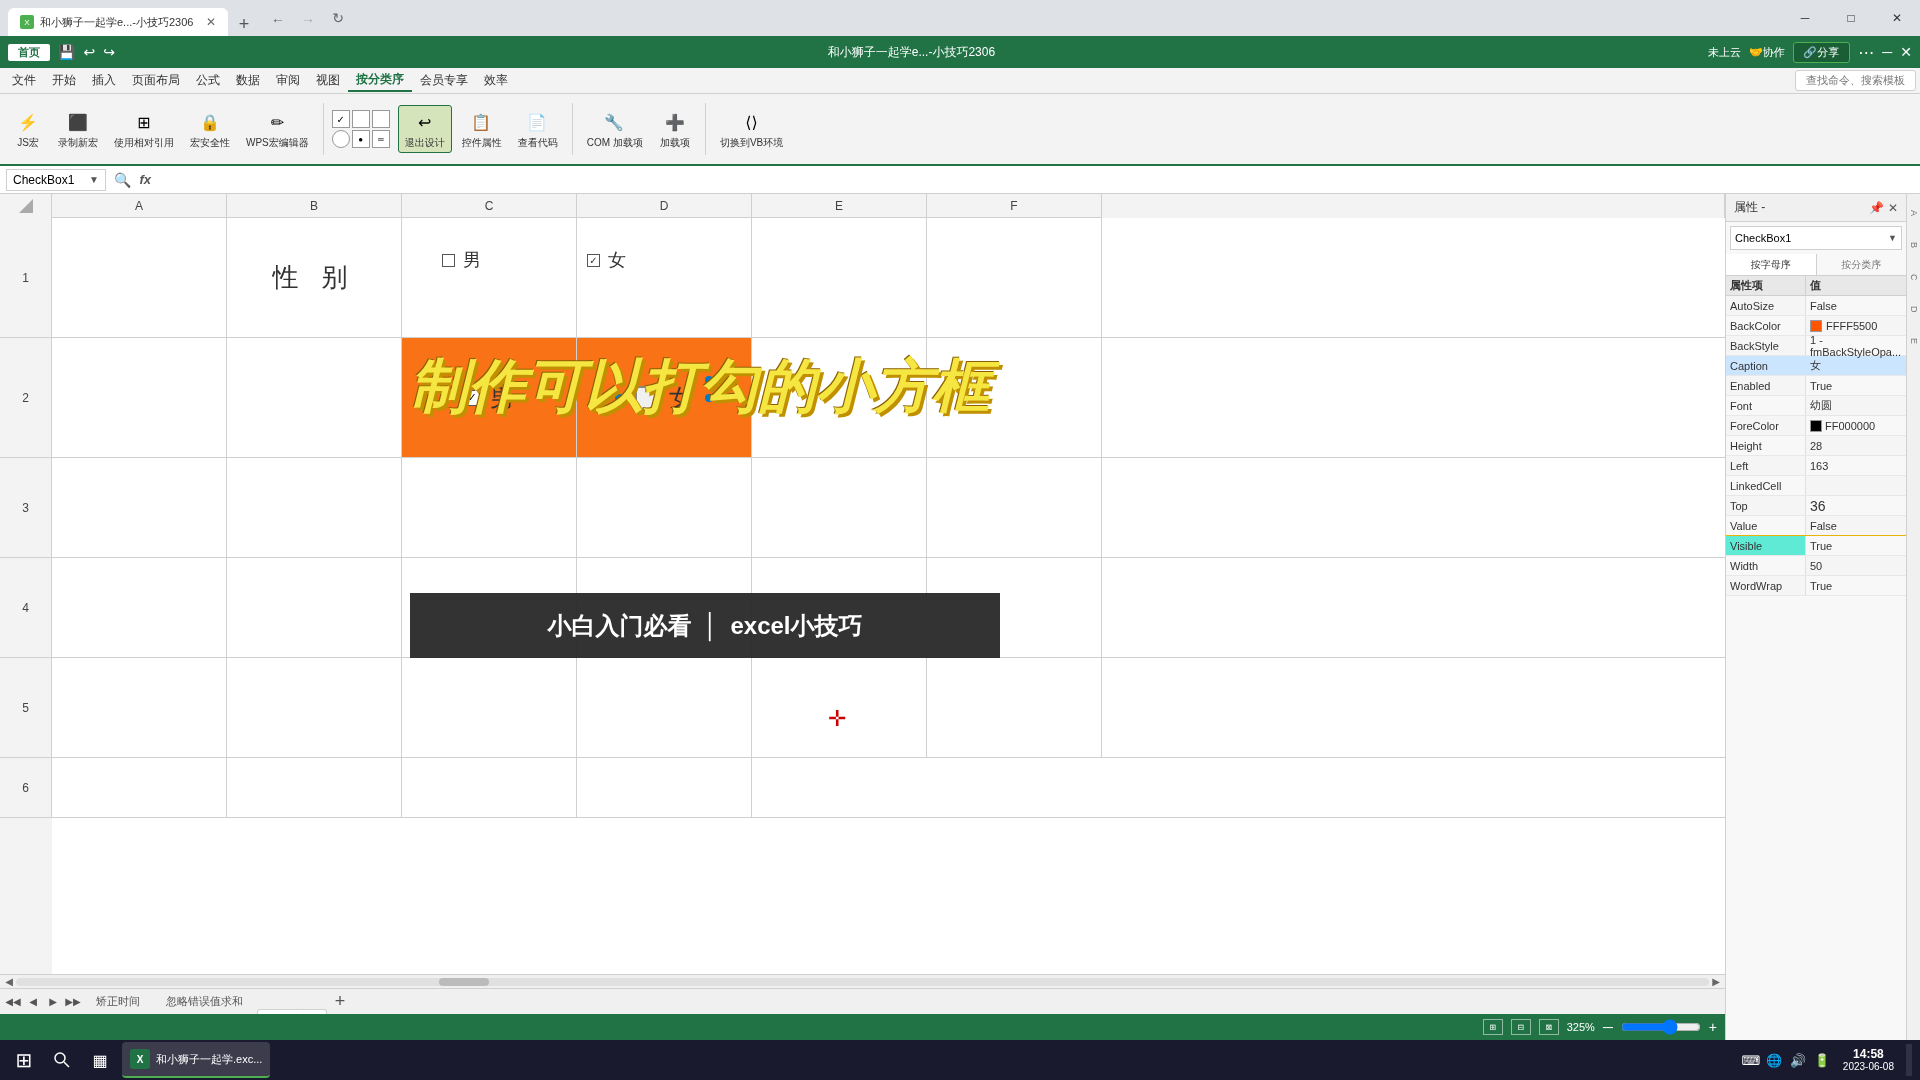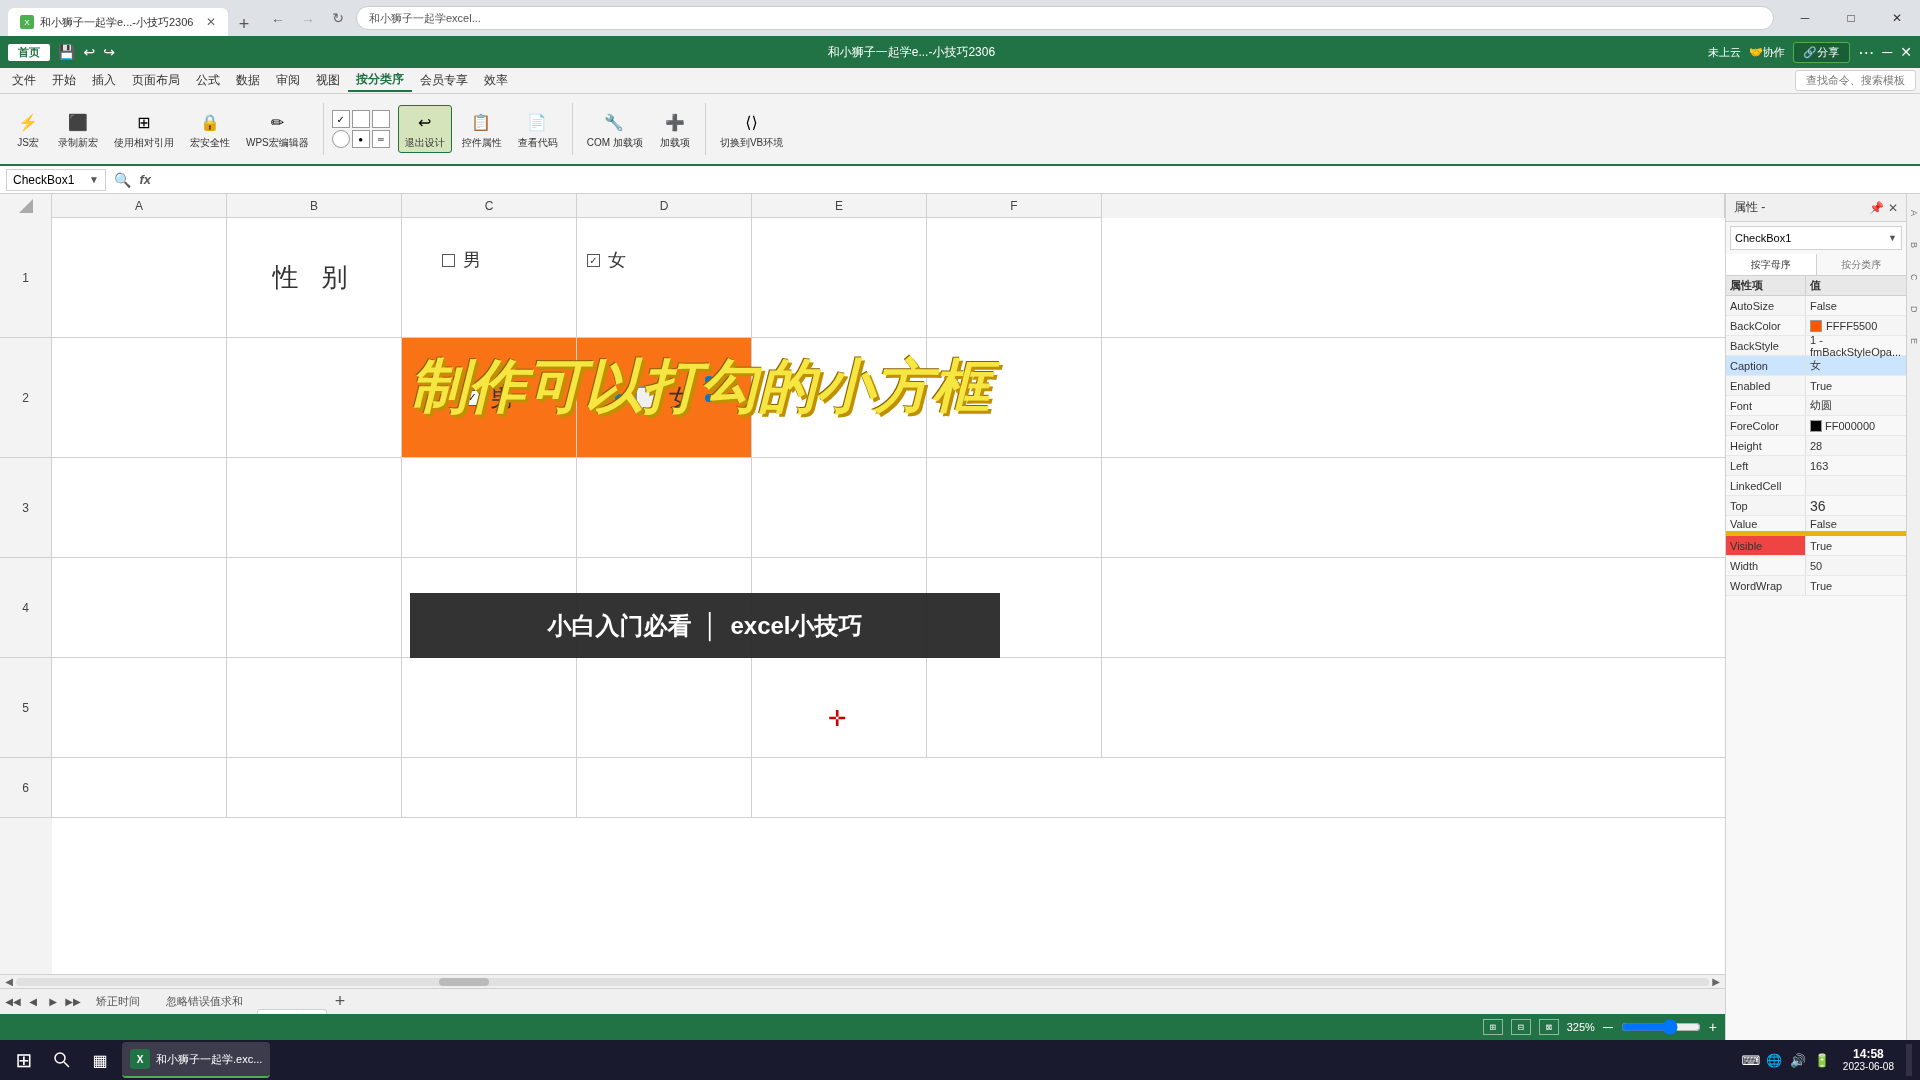--- a/index.html
+++ b/index.html
@@ -14,23 +14,20 @@
       <span style="width:14px;height:14px;background:#4caf50;border-radius:2px;display:inline-flex;align-items:center;justify-content:center;color:white;font-size:8px;">X</span>
       <span style="font-size:11px;color:#333;white-space:nowrap;overflow:hidden;max-width:160px;text-overflow:ellipsis;">和小狮子一起学e...-小技巧2306</span>
       <span style="margin-left:auto;font-size:12px;color:#666;cursor:pointer;">✕</span>
     </div>
     <div style="width:28px;height:24px;display:flex;align-items:center;justify-content:center;cursor:pointer;color:#555;font-size:18px;">+</div>
   </div>
   <div style="flex:1; display:flex; align-items:center; padding:0 8px; gap:6px;">
     <div style="width:24px;height:24px;display:flex;align-items:center;justify-content:center;color:#666;cursor:pointer;font-size:14px;">←</div>
     <div style="width:24px;height:24px;display:flex;align-items:center;justify-content:center;color:#aaa;cursor:pointer;font-size:14px;">→</div>
     <div style="width:24px;height:24px;display:flex;align-items:center;justify-content:center;color:#666;cursor:pointer;font-size:14px;">↻</div>
-    <div style="flex:1;height:24px;background:#fff;border-radius:12px;padding:0 12px;font-size:11px;display:flex;align-items:center;color:#555;border:1px solid #ccc;">
-      <span>和小狮子一起学excel...</span>
-    </div>
   </div>
   <div style="display:flex; align-items:center;">
     <div style="width:46px;height:32px;display:flex;align-items:center;justify-content:center;cursor:pointer;font-size:12px;color:#333;">─</div>
     <div style="width:46px;height:32px;display:flex;align-items:center;justify-content:center;cursor:pointer;font-size:12px;color:#333;">□</div>
     <div style="width:46px;height:32px;display:flex;align-items:center;justify-content:center;cursor:pointer;font-size:12px;color:#333;">✕</div>
   </div>
 </div>
 
 <div style="width:1920px;height:1004px;display:flex;flex-direction:column;background:#fff;font-family:Microsoft YaHei,SimSun,Arial,sans-serif;">
 
@@ -372,26 +369,26 @@
             <div style="flex:1;font-size:11px;color:#333;padding:0 4px;display:flex;align-items:center;">163</div>
           </div>
           <div style="display:flex;height:20px;border-bottom:1px solid #e8e8e8;cursor:pointer;">
             <div style="width:80px;min-width:80px;font-size:11px;color:#333;padding:0 4px;display:flex;align-items:center;border-right:1px solid #e0e0e0;">LinkedCell</div>
             <div style="flex:1;font-size:11px;color:#333;padding:0 4px;display:flex;align-items:center;background:#f5f5f5;"></div>
           </div>
           <div style="display:flex;height:20px;border-bottom:1px solid #e8e8e8;cursor:pointer;">
             <div style="width:80px;min-width:80px;font-size:11px;color:#333;padding:0 4px;display:flex;align-items:center;border-right:1px solid #e0e0e0;background:#f5f5f5;">Top</div>
             <div style="flex:1;font-size:14px;color:#333;padding:0 4px;display:flex;align-items:center;">36</div>
           </div>
-          <div style="display:flex;height:20px;border-bottom:5px solid #eab308;cursor:pointer;">
+          <div style="display:flex;height:20px;border-bottom:1px solid #eab308;cursor:pointer;">
             <div style="width:80px;min-width:80px;font-size:11px;color:#333;padding:0 4px;display:flex;align-items:center;border-right:1px solid #e0e0e0;">Value</div>
             <div style="flex:1;font-size:11px;color:#333;padding:0 4px;display:flex;align-items:center;background:#f5f5f5;">False</div>
           </div>
           <div style="display:flex;height:20px;border-bottom:1px solid #e8e8e8;cursor:pointer;">
-            <div style="width:80px;min-width:80px;font-size:11px;color:#333;padding:0 4px;display:flex;align-items:center;border-right:1px solid #e0e0e0;background:#ef4444;">Visible</div>
+            <div style="width:80px;min-width:80px;font-size:11px;color:#333;padding:0 4px;display:flex;align-items:center;border-right:1px solid #e0e0e0;background:#5eead4;">Visible</div>
             <div style="flex:1;font-size:11px;color:#333;padding:0 4px;display:flex;align-items:center;">True</div>
           </div>
           <div style="display:flex;height:20px;border-bottom:1px solid #e8e8e8;cursor:pointer;">
             <div style="width:80px;min-width:80px;font-size:11px;color:#333;padding:0 4px;display:flex;align-items:center;border-right:1px solid #e0e0e0;">Width</div>
             <div style="flex:1;font-size:11px;color:#333;padding:0 4px;display:flex;align-items:center;background:#f5f5f5;">50</div>
           </div>
           <div style="display:flex;height:20px;border-bottom:1px solid #e8e8e8;cursor:pointer;">
             <div style="width:80px;min-width:80px;font-size:11px;color:#333;padding:0 4px;display:flex;align-items:center;border-right:1px solid #e0e0e0;background:#f5f5f5;">WordWrap</div>
             <div style="flex:1;font-size:11px;color:#333;padding:0 4px;display:flex;align-items:center;">True</div>
           </div>

